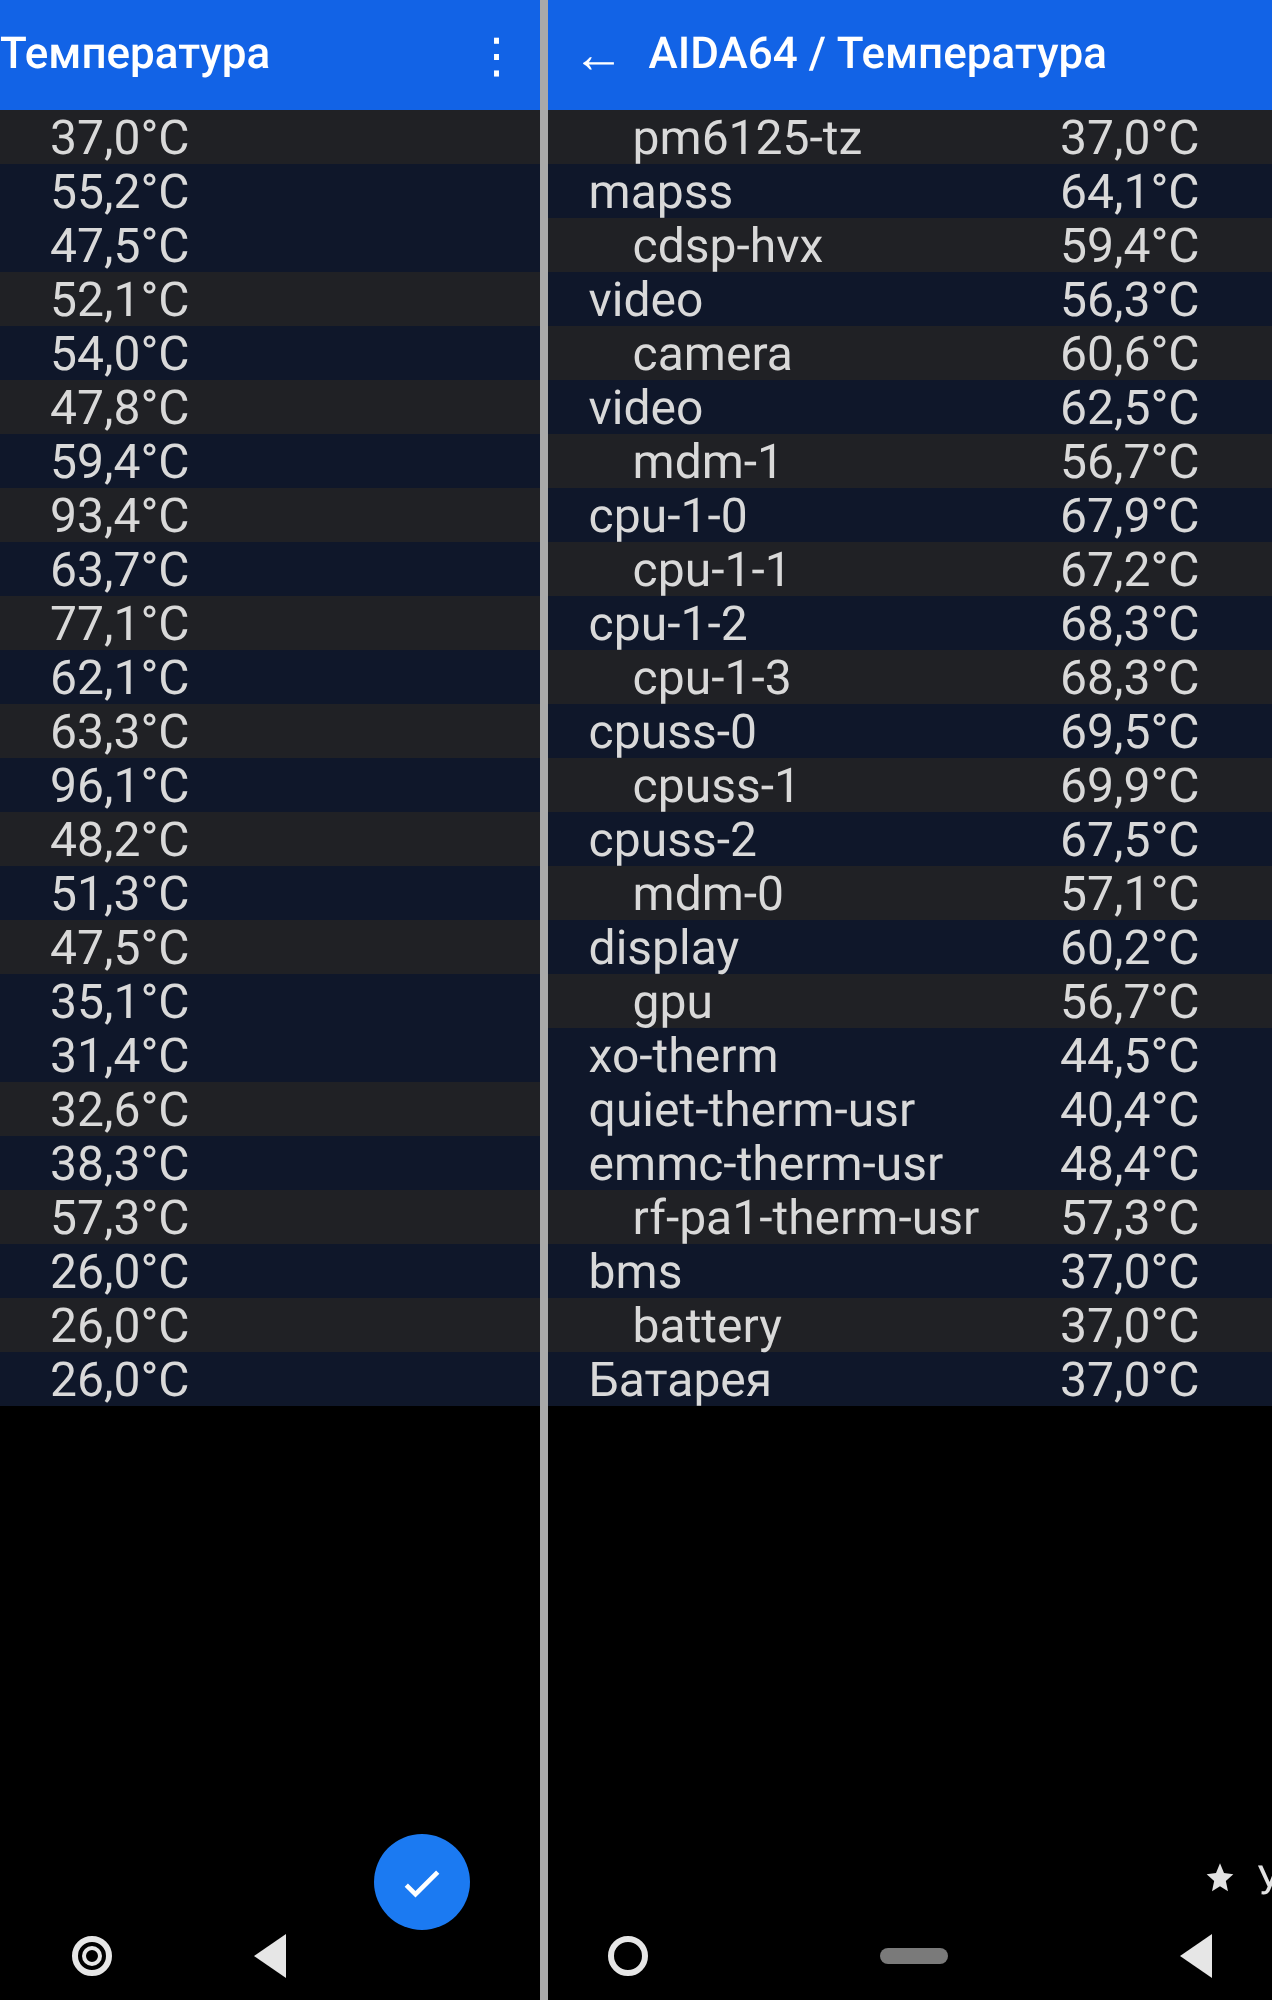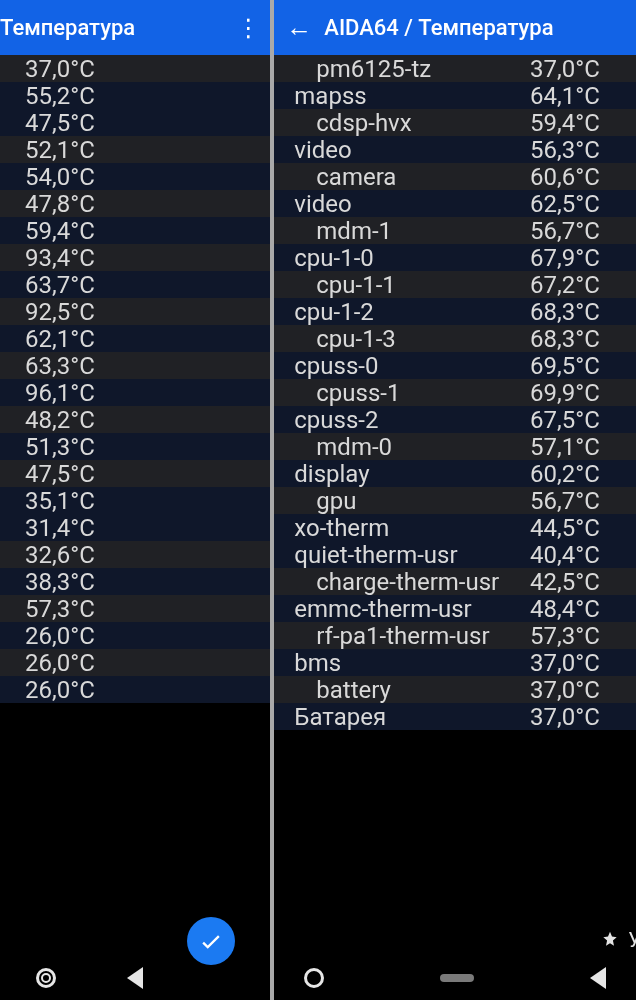--- a/index.html
+++ b/index.html
@@ -70,21 +70,21 @@
       <div class="row even">
         <span class="val">59,4°C</span>
       </div>
       <div class="row odd">
         <span class="val">93,4°C</span>
       </div>
       <div class="row even">
         <span class="val">63,7°C</span>
       </div>
       <div class="row odd">
-        <span class="val">92,5°C</span>
+        <span class="val">77,1°C</span>
       </div>
       <div class="row even">
         <span class="val">62,1°C</span>
       </div>
       <div class="row odd">
         <span class="val">63,3°C</span>
       </div>
       <div class="row even">
         <span class="val">96,1°C</span>
       </div>
@@ -213,24 +213,20 @@
         <span class="val">56,7°C</span>
       </div>
       <div class="row even">
         <span class="lbl">xo-therm</span>
         <span class="val">44,5°C</span>
       </div>
       <div class="row even">
         <span class="lbl">quiet-therm-usr</span>
         <span class="val">40,4°C</span>
       </div>
-      <div class="row odd">
-        <span class="lbl">charge-therm-usr</span>
-        <span class="val">42,5°C</span>
-      </div>
       <div class="row even">
         <span class="lbl">emmc-therm-usr</span>
         <span class="val">48,4°C</span>
       </div>
       <div class="row odd">
         <span class="lbl">rf-pa1-therm-usr</span>
         <span class="val">57,3°C</span>
       </div>
       <div class="row even">
         <span class="lbl">bms</span>

